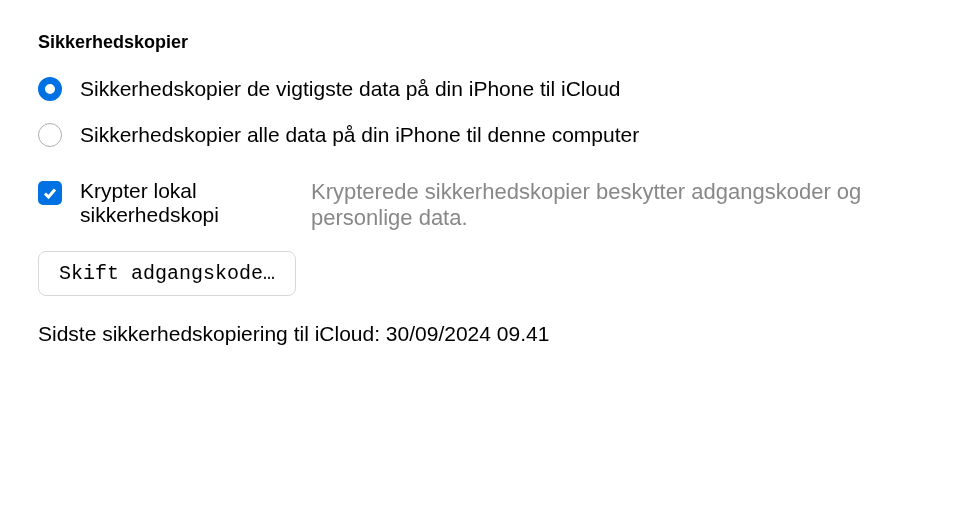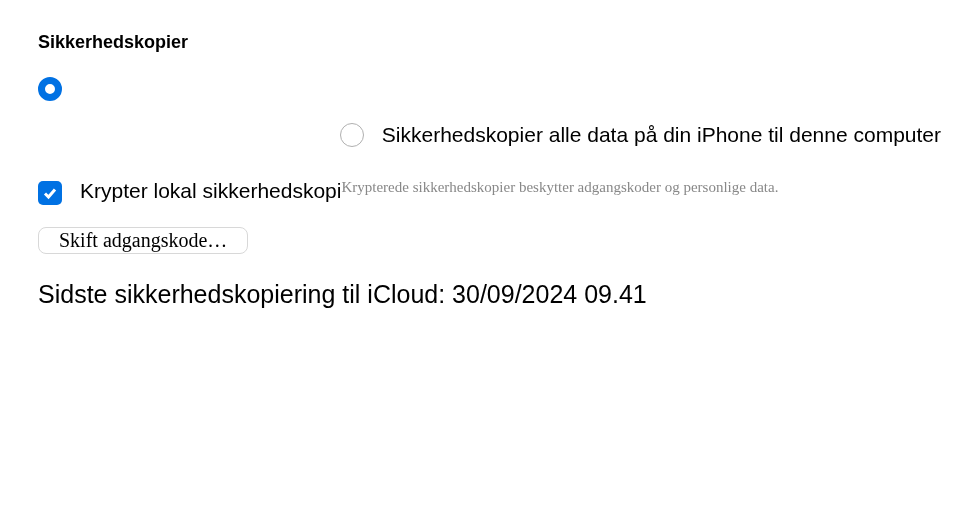--- a/index.html
+++ b/index.html
@@ -24,21 +24,20 @@
       margin-bottom: 32px;
     }
     .radio-row {
       display: flex;
       align-items: center;
       margin-bottom: 22px;
       cursor: pointer;
     }
     .radio-row:last-child {
       margin-bottom: 0;
-      justify-content: flex-end;
     }
     .radio-outer {
       width: 24px;
       height: 24px;
       border-radius: 50%;
       border: 1.5px solid #b0b0b0;
       display: flex;
       align-items: center;
       justify-content: center;
       margin-right: 18px;
@@ -81,58 +80,58 @@
     .checkbox-content {
       display: flex;
       flex-direction: row;
     }
     .checkbox-label {
       font-size: 21px;
       color: #000000;
       margin-bottom: 6px;
     }
     .checkbox-desc {
-      font-size: 15px;
+      font-size: 22px;
       color: #888888;
-      font-family: Liberation Serif, serif;
     }
     .button-row-1 {
       margin-top: 18px;
       margin-bottom: 26px;
     }
     .btn {
       font-size: 20px;
-      padding: 1px 20px;
+      padding: 10px 20px;
       border: 1px solid #d8d8d8;
       border-radius: 8px;
       background: #ffffff;
       cursor: pointer;
       color: #000000;
-      font-family: Liberation Serif, serif;
+      font-family: Liberation Mono, monospace;
       white-space: nowrap;
     }
     .status-text {
-      font-size: 25px;
+      font-size: 21px;
       color: #000000;
       margin-bottom: 14px;
     }
     .button-row-2 {
       display: flex;
       gap: 14px;
     }
   </style>
 </head>
 <body>
 
 <div>
   <h2 class="section-title">Sikkerhedskopier</h2>
 
   <div class="radio-group">
     <div class="radio-row">
       <div class="radio-outer selected"></div>
+      <span class="radio-label">Sikkerhedskopier de vigtigste data på din iPhone til iCloud</span>
     </div>
     <div class="radio-row">
       <div class="radio-outer"></div>
       <span class="radio-label">Sikkerhedskopier alle data på din iPhone til denne computer</span>
     </div>
   </div>
 
   <div class="checkbox-row">
     <div class="checkbox">
       <svg viewBox="0 0 16 16">

